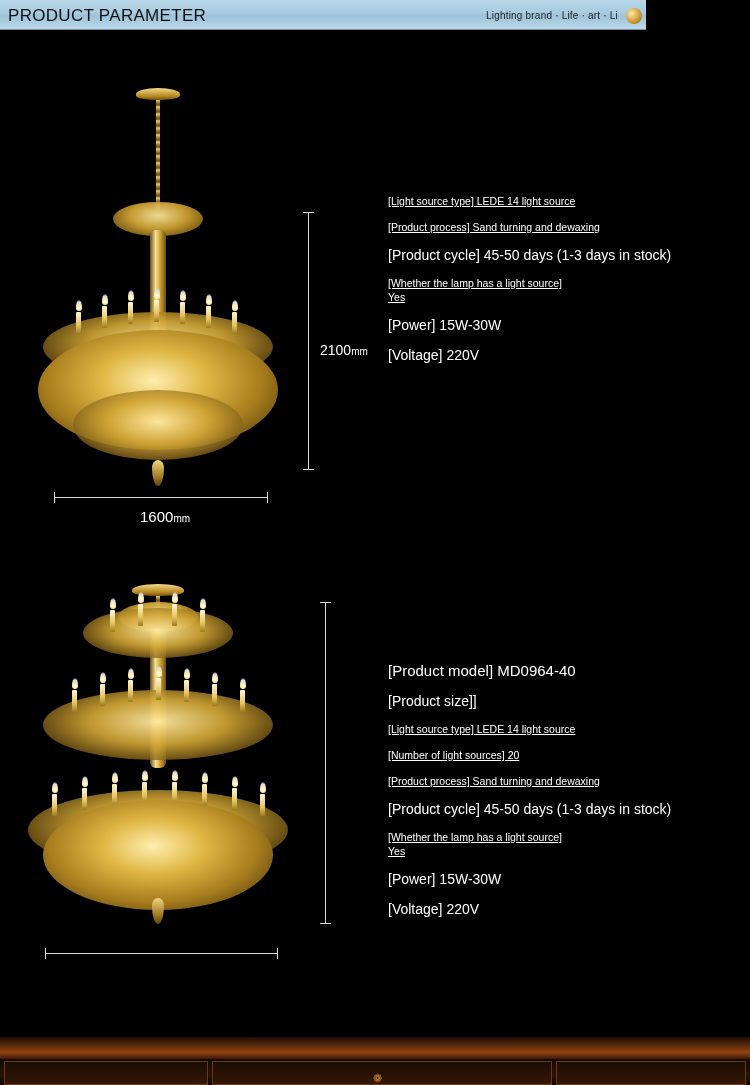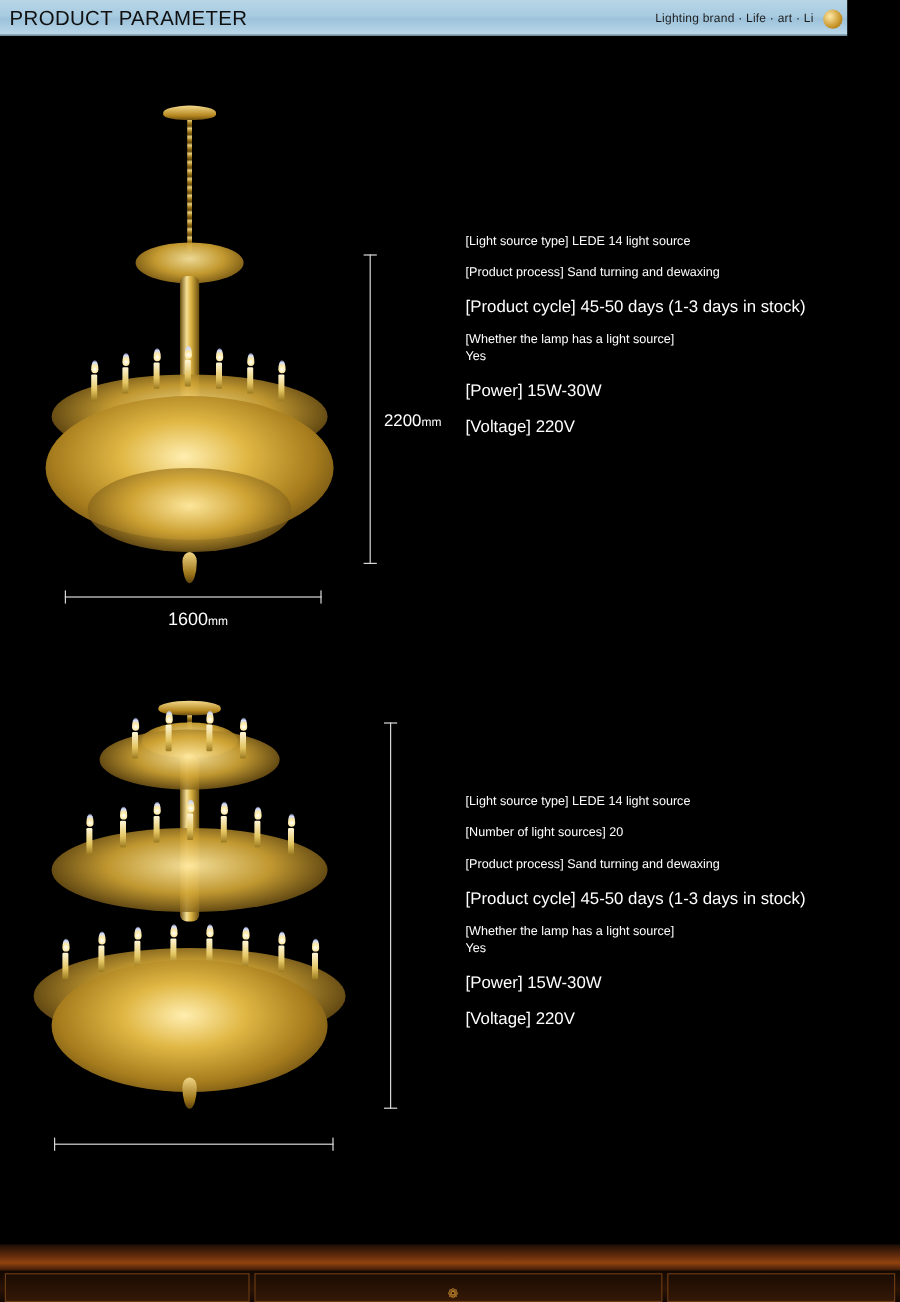--- a/index.html
+++ b/index.html
@@ -13,21 +13,21 @@
     position: relative;
     overflow: hidden;
     font-family: "Liberation Sans", sans-serif;
     color: #ffffff;
   }
 
   
   .header {
     position: absolute;
     left: 0; top: 0;
-    width: 706px;
+    width: 646px;
     height: 30px;
     background: linear-gradient(to bottom, #b8d6e8 0%, #a8cbe0 45%, #9cc2da 55%, #bdd9ea 100%);
     border-bottom: 1px solid #6f8fa2;
     box-sizing: border-box;
   }
   .header-title {
     position: absolute;
     left: 8px;
     top: 6px;
     font-size: 17px;
@@ -194,21 +194,21 @@
   .specs {
     position: absolute;
     left: 388px;
     width: 350px;
   }
   .spec-line {
     color: #ffffff;
     white-space: normal;
   }
   .spec-big   { font-size: 15px; margin-bottom: 14px; }
-  .spec-small { font-size: 10.5px; margin-bottom: 14px; }
+  .spec-small { font-size: 10.5px; margin-bottom: 14px; text-decoration: underline; }
   .spec-mid   { font-size: 14px; margin-bottom: 14px; }
   .spec-tight { margin-bottom: 2px; }
 
   
   .footer-strip {
     position: absolute;
     left: 0;
     width: 750px;
     background: linear-gradient(to bottom, #1d0d05, #5d2a0d 40%, #92430f 70%, #3a1a07);
   }
@@ -275,21 +275,21 @@
       <div class="c-tier" style="top:360px; width:170px; height:70px;"></div>
       <div class="c-finial" style="top:430px;"></div>
     </div>
   </div>
 
   <div class="dim-v" style="left:308px; top:182px; height:258px;">
     <div class="cap" style="top:0;"></div>
     <div class="cap" style="bottom:0;"></div>
   </div>
   <div class="dim-label-v" style="left:320px; top:312px;">
-    <span>2200</span><span class="unit">mm</span>
+    <span>2100</span><span class="unit">mm</span>
   </div>
 
   <div class="dim-h" style="left:54px; top:467px; width:214px;">
     <div class="cap" style="left:0;"></div>
     <div class="cap" style="right:0;"></div>
   </div>
   <div class="dim-label-h" style="left:140px; top:478px;">
     <span>1600</span><span class="unit">mm</span>
   </div>
 
@@ -366,20 +366,22 @@
     <div class="cap" style="top:0;"></div>
     <div class="cap" style="bottom:0;"></div>
   </div>
 
   <div class="dim-h" style="left:45px; top:403px; width:233px;">
     <div class="cap" style="left:0;"></div>
     <div class="cap" style="right:0;"></div>
   </div>
 
   <div class="specs" style="top:112px;">
+    <div class="spec-line spec-big">[Product model] MD0964-40</div>
+    <div class="spec-line spec-mid">[Product size]]</div>
     <div class="spec-line spec-small">[Light source type] LEDE 14 light source</div>
     <div class="spec-line spec-small">[Number of light sources] 20</div>
     <div class="spec-line spec-small">[Product process] Sand turning and dewaxing</div>
     <div class="spec-line spec-mid">[Product cycle] 45-50 days (1-3 days in stock)</div>
     <div class="spec-line spec-small spec-tight">[Whether the lamp has a light source]</div>
     <div class="spec-line spec-small">Yes</div>
     <div class="spec-line spec-mid">[Power] 15W-30W</div>
     <div class="spec-line spec-mid">[Voltage] 220V</div>
   </div>
 </div>

